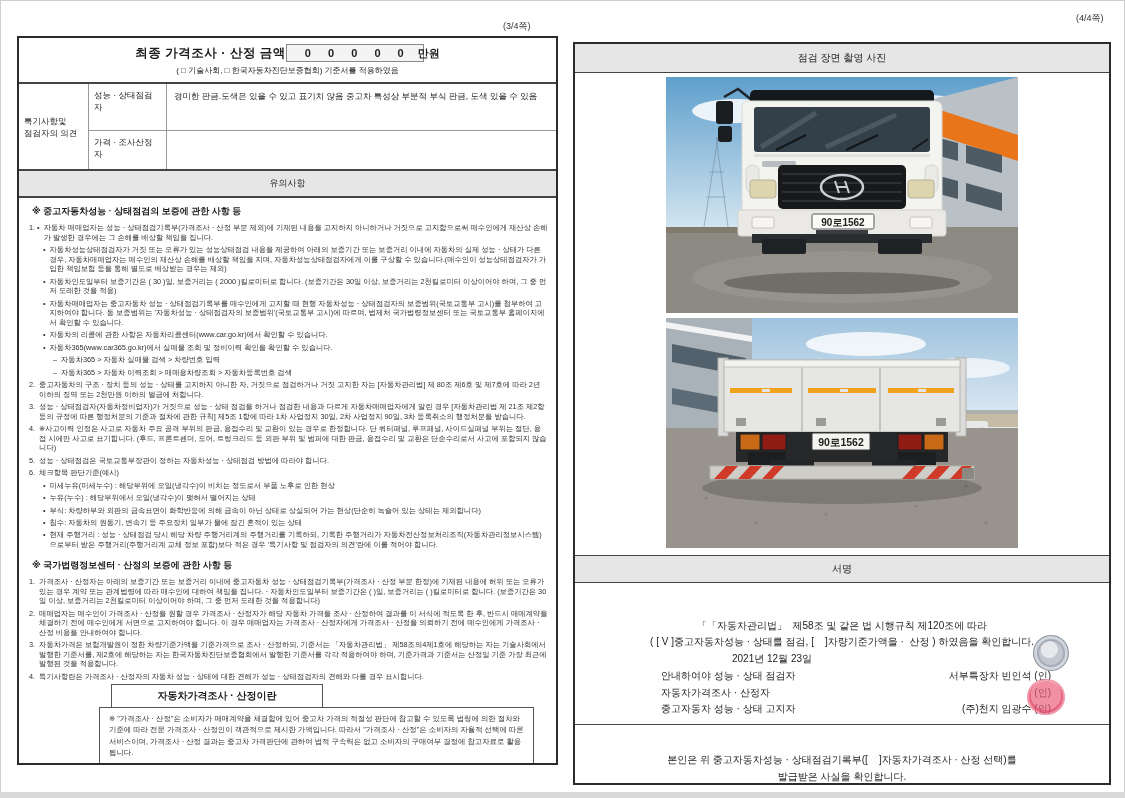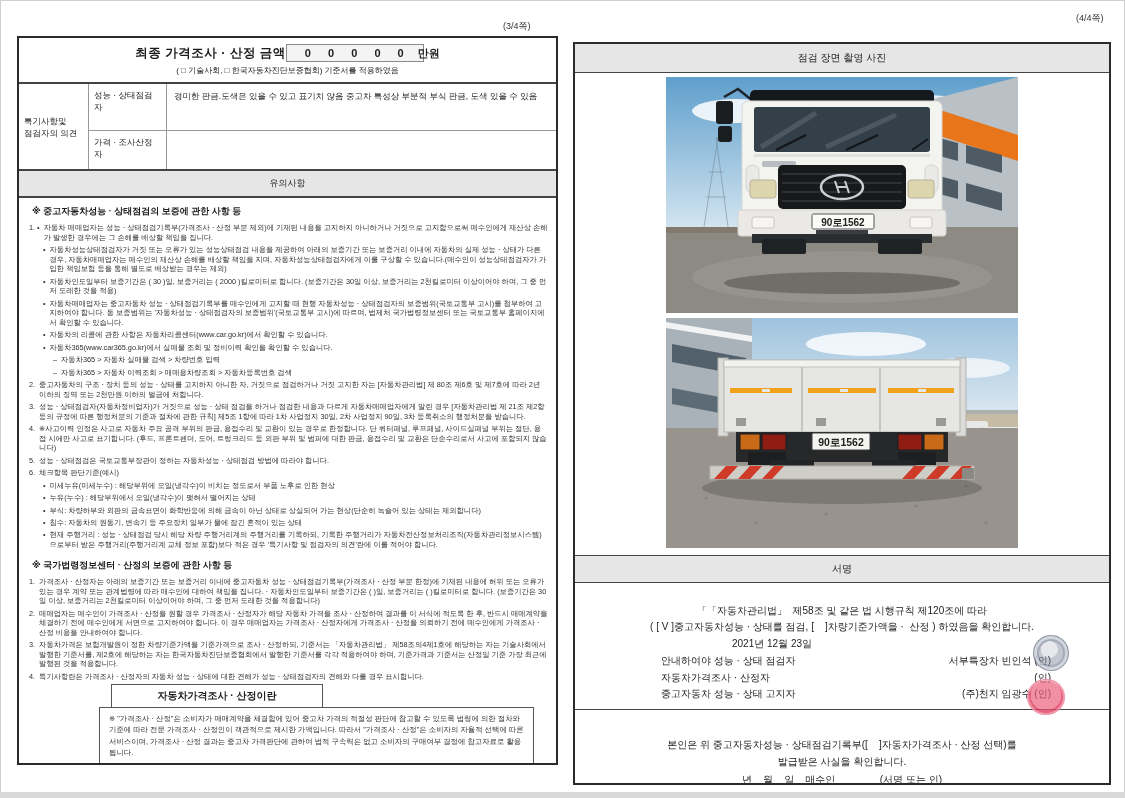--- a/index.html
+++ b/index.html
@@ -51,21 +51,21 @@
                  font-size:10px; padding:4px 0; background:#fff; position:relative; z-index:1; margin-bottom:-1px; }
   .define-body { border:1px solid #555; padding:5px 9px; font-size:7.4px; line-height:1.5; color:#2e2e2e; }
 
   
   .photo-bar { background:#e6e6e6; border-bottom:1.5px solid #444; text-align:center; font-size:10px; padding:7px 0; flex:0 0 auto; }
   .photo-area { flex:0 0 auto; display:flex; flex-direction:column; align-items:center; gap:2px; padding-top:4px; }
   .photo { width:352px; height:236px; display:block; }
 
   .sign-bar { background:#e6e6e6; border-top:1.5px solid #444; border-bottom:1.5px solid #444;
               text-align:center; font-size:10px; padding:6px 0; margin-top:4px; flex:0 0 auto; }
-  .sign-section { position:relative; padding:20px 0 6px; font-size:10px; flex:0 0 auto; }
+  .sign-section { position:relative; padding:35px 0 6px; font-size:10px; flex:0 0 auto; }
   .stmt { text-align:center; white-space:pre; line-height:1.55; }
   .sign-date { text-align:center; padding-right:140px; margin:3px 0 2px; }
   .sign-row { display:flex; justify-content:space-between; padding:1px 58px 1px 86px; line-height:1.45; }
   .sign-name { text-align:right; }
 
   .seal { position:absolute; border-radius:50%; }
   .seal-gray { left:458px; top:52px; width:34px; height:34px;
     background:radial-gradient(circle at 45% 40%, rgba(130,140,158,.20) 0 30%, rgba(120,130,150,.45) 31% 70%, rgba(110,122,145,.25) 71% 100%);
     border:1.5px solid rgba(110,120,142,.65);
     box-shadow:inset 0 0 0 3px rgba(255,255,255,.5), inset 0 0 0 5px rgba(110,120,142,.35); }

